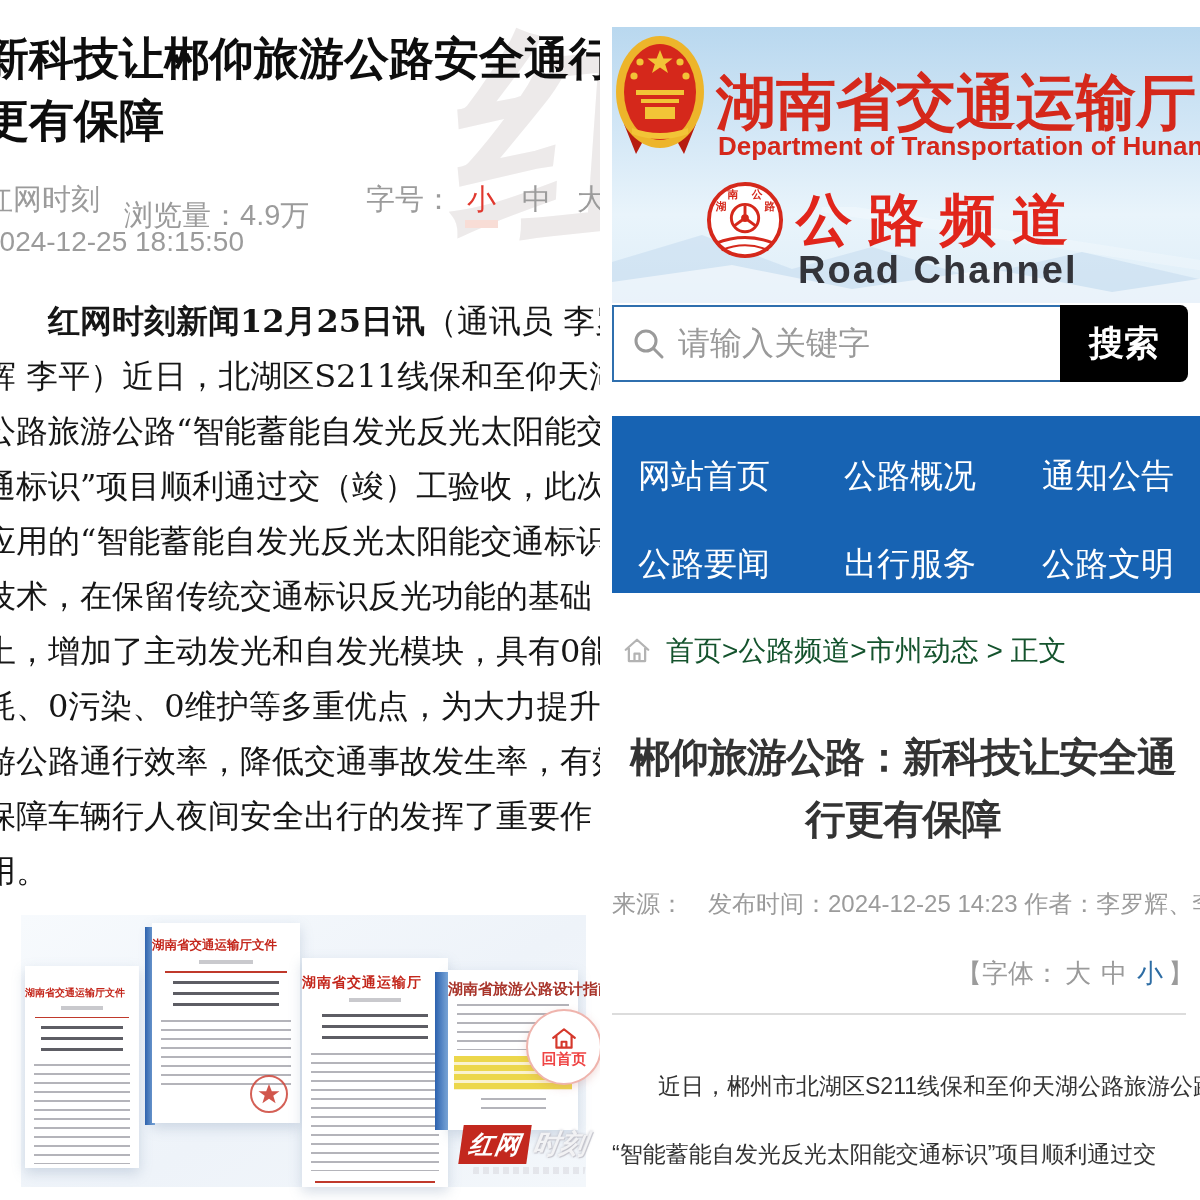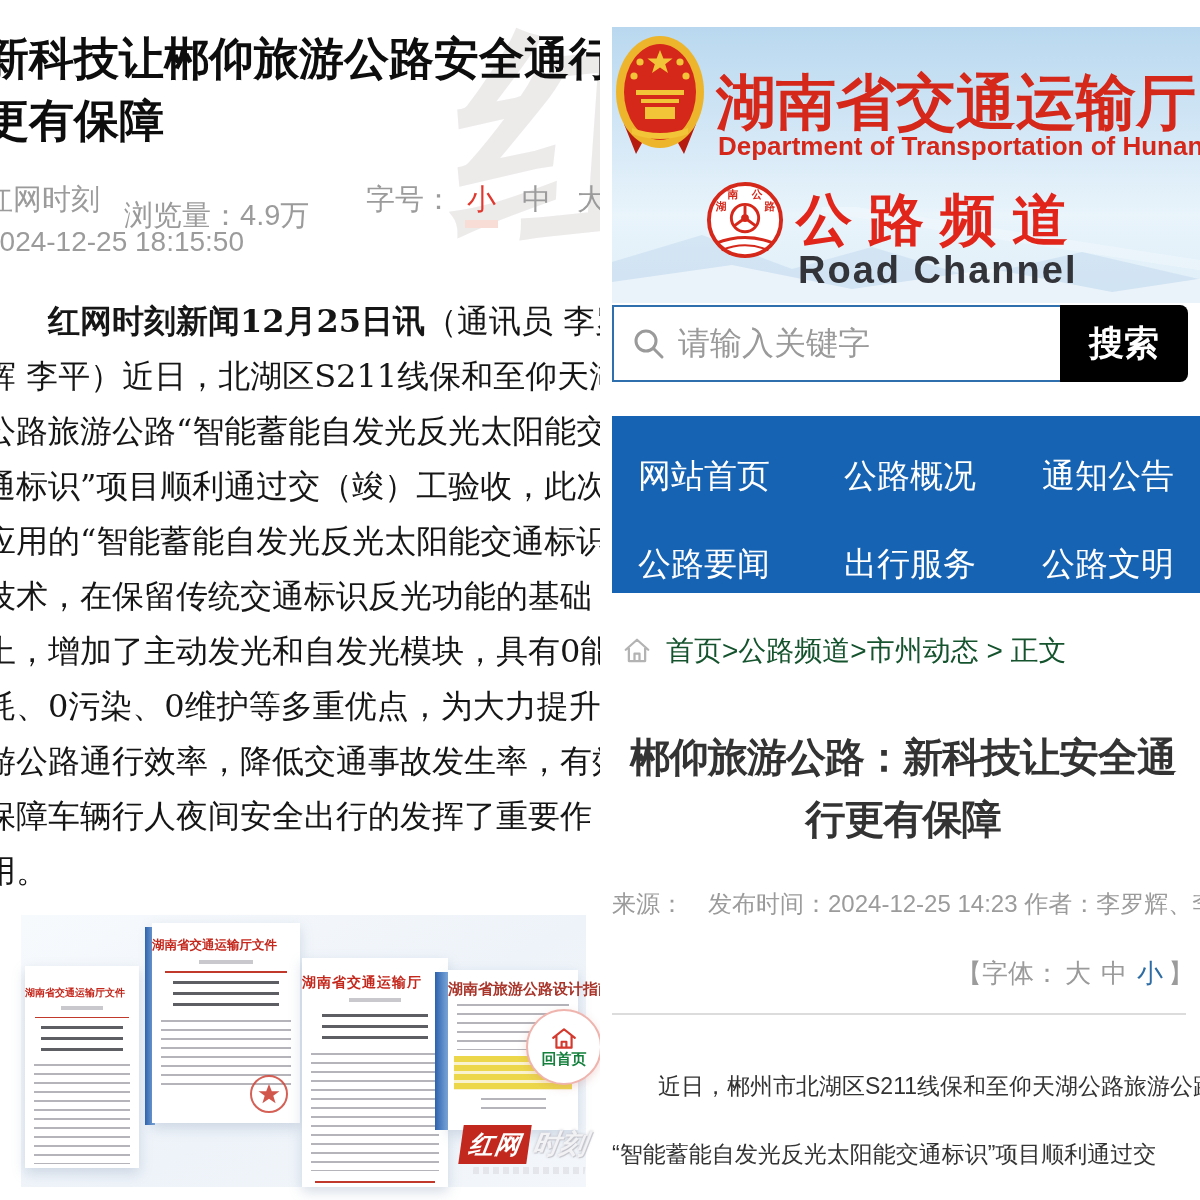--- a/index.html
+++ b/index.html
@@ -32,21 +32,21 @@
   .doc-no{height:4px;width:36%;margin:6px auto 0;background:#c9c9cd;}
   .doc-rule{height:2px;width:82%;margin:7px auto 0;background:#c0392b;}
   .doc-heads{width:72%;margin:8px auto 0;background:repeating-linear-gradient(180deg,#5d5d64 0 3px,transparent 3px 11px);}
   .doc-lines{margin:8px 9px 0;background:repeating-linear-gradient(180deg,#b4b4ba 0 2px,transparent 2px 9px);}
   .spine{position:absolute;background:linear-gradient(90deg,#2d62ae,#7aa8dc);}
   .seal{position:absolute;}
   .hl-block{margin:6px 6px 0;background:repeating-linear-gradient(180deg,#ecd74b 0 6px,#faf3cf 6px 9px);}
   .home-badge{position:absolute;left:505px;top:94px;width:72px;height:72px;border-radius:50%;
       background:#fff;border:2px solid #efb4ad;box-shadow:0 3px 8px rgba(200,120,110,.25);
       display:flex;flex-direction:column;align-items:center;justify-content:center;z-index:3;}
-  .home-badge span{color:#15803d;font-size:15px;font-weight:bold;line-height:16px;}
+  .home-badge span{color:#ef4444;font-size:15px;font-weight:bold;line-height:16px;}
   .brand{position:absolute;left:440px;top:210px;transform:skewX(-8deg);z-index:2;white-space:nowrap;}
   .brand-red{display:inline-block;background:#c3281e;color:#fff;font-weight:bold;font-style:italic;
       font-size:25px;padding:3px 8px;letter-spacing:1px;}
   .brand-gray{display:inline-block;color:#f2f2f4;font-weight:bold;font-style:italic;font-size:27px;
       margin-left:4px;text-shadow:0 0 3px #b9b9c2,1px 1px 0 #cfcfd6;}
   .brand-tag{position:absolute;left:452px;top:252px;width:112px;height:7px;opacity:.55;transform:skewX(-8deg);
       background:repeating-linear-gradient(90deg,#d8d8de 0 6px,transparent 6px 10px);z-index:2;}
   
   .right-pane{position:absolute;left:612px;top:0;width:588px;height:1200px;overflow:hidden;background:#fff;}
   .site-header{position:absolute;left:0;top:27px;width:600px;height:276px;overflow:hidden;

